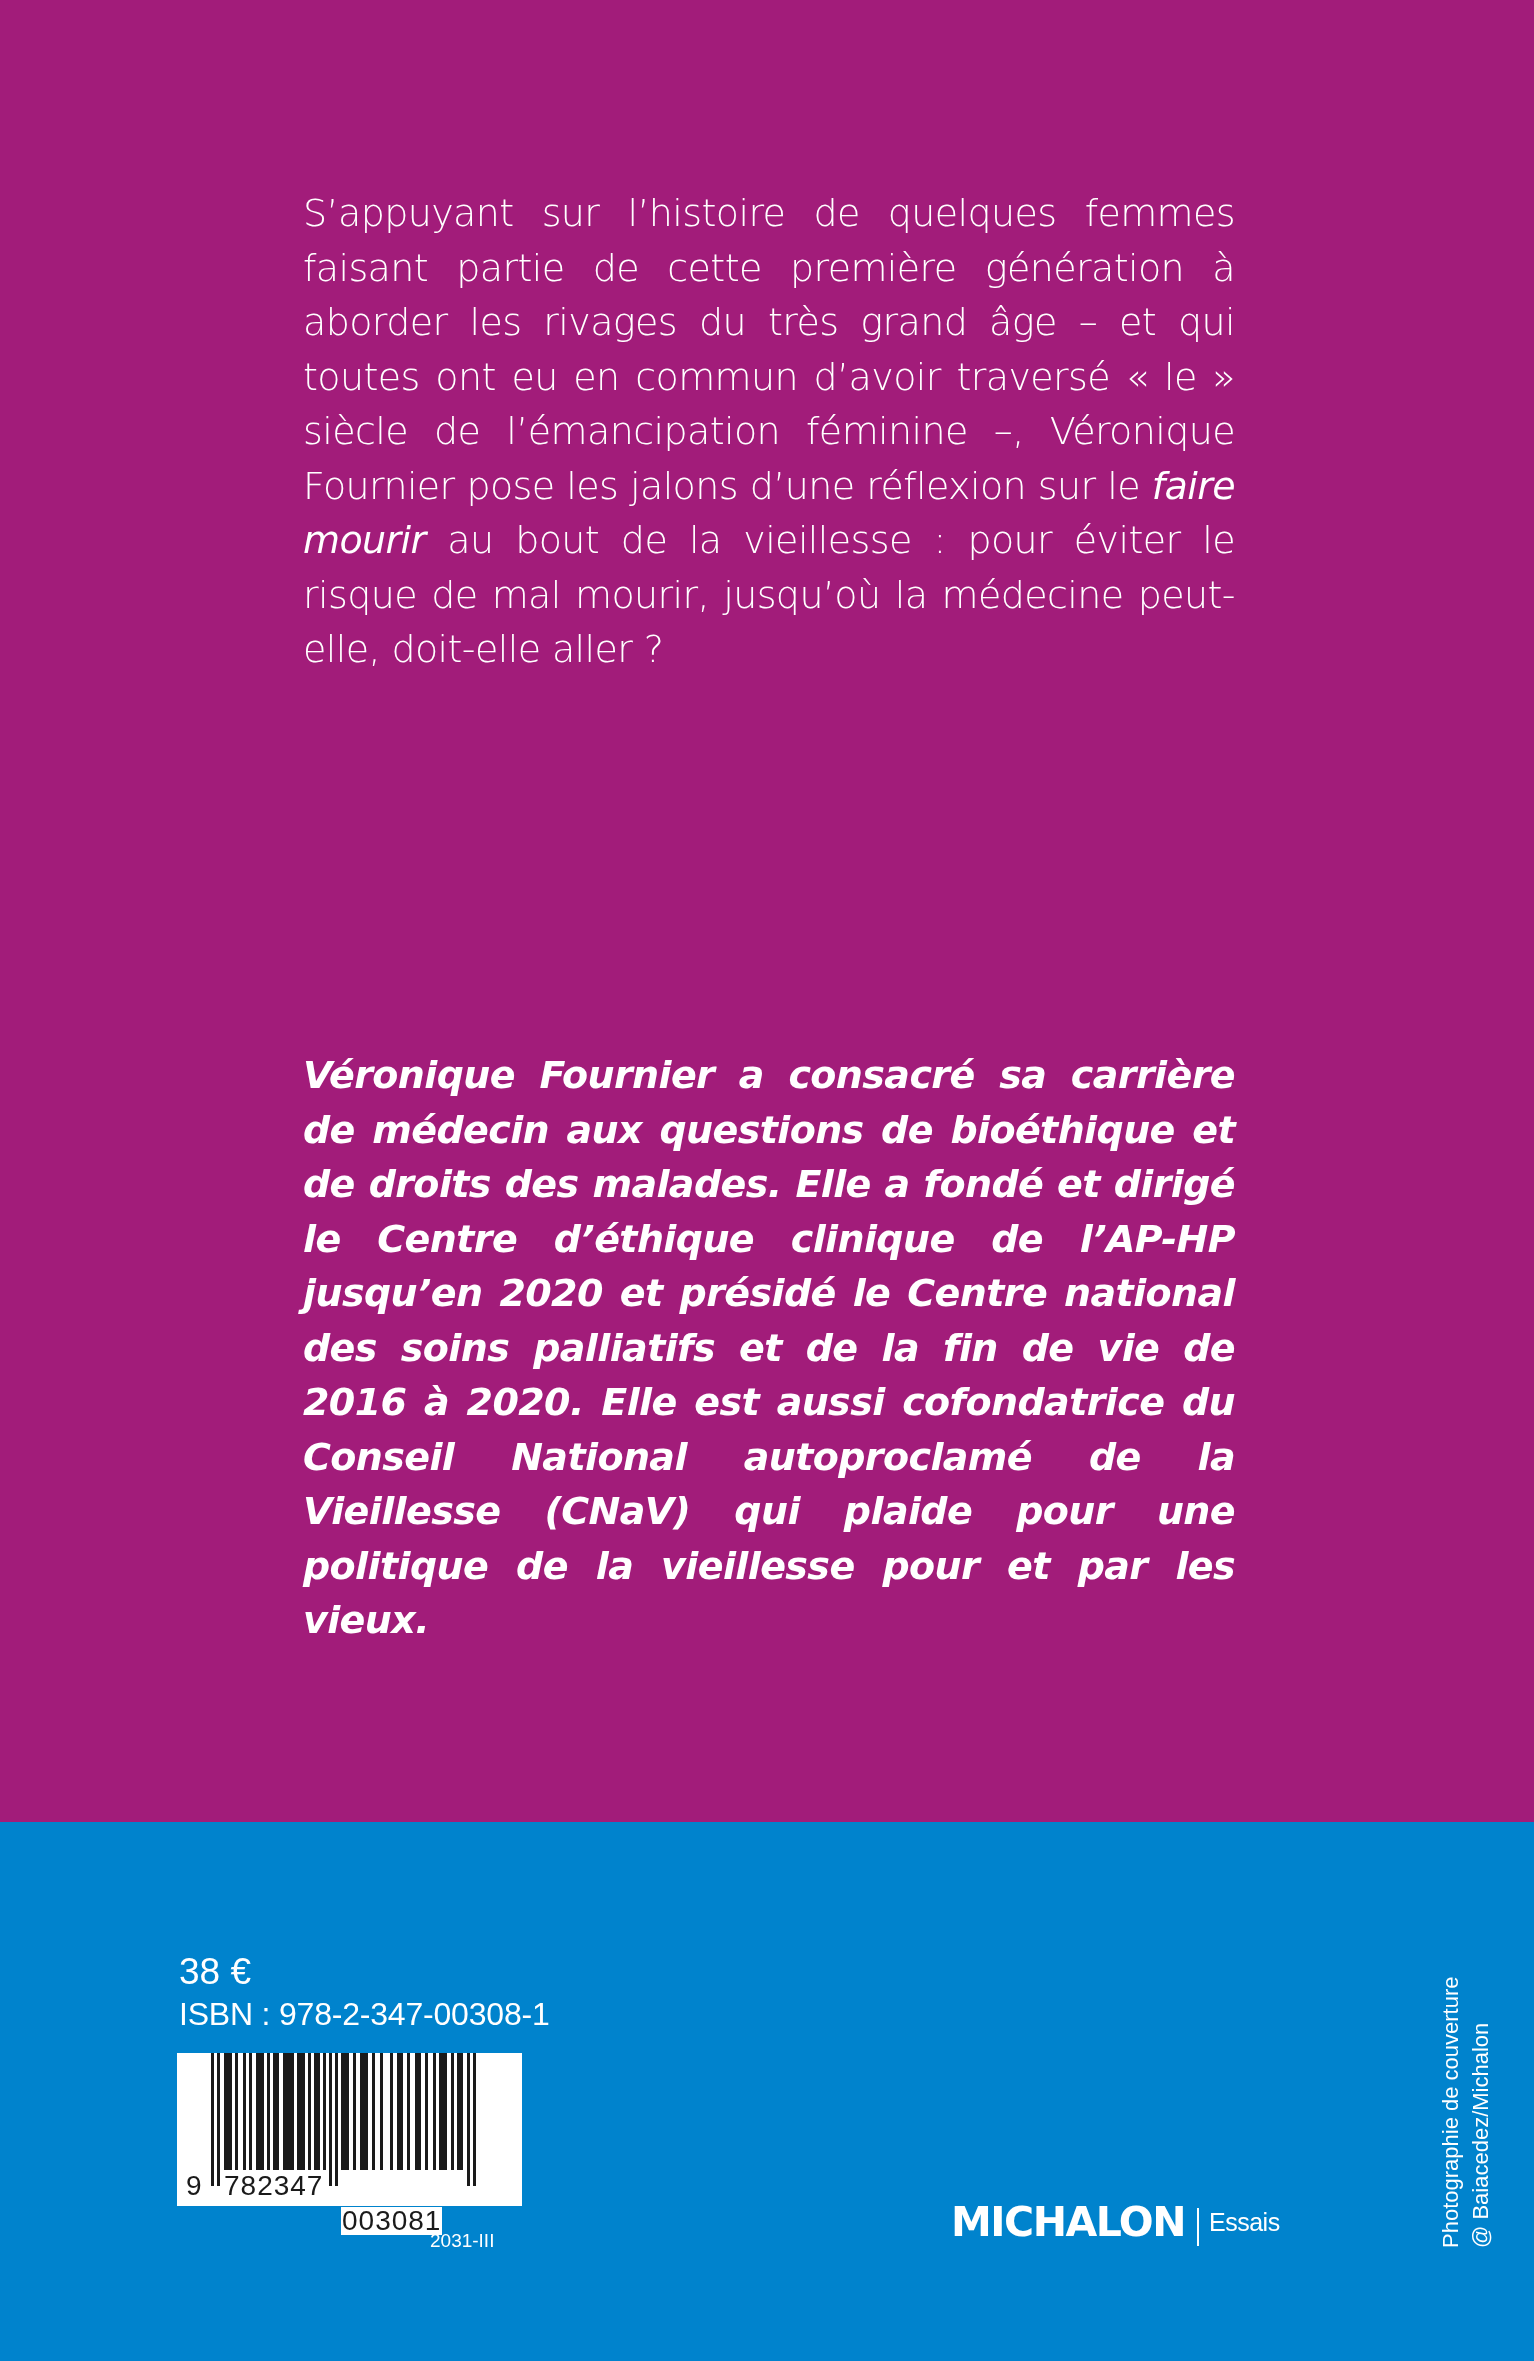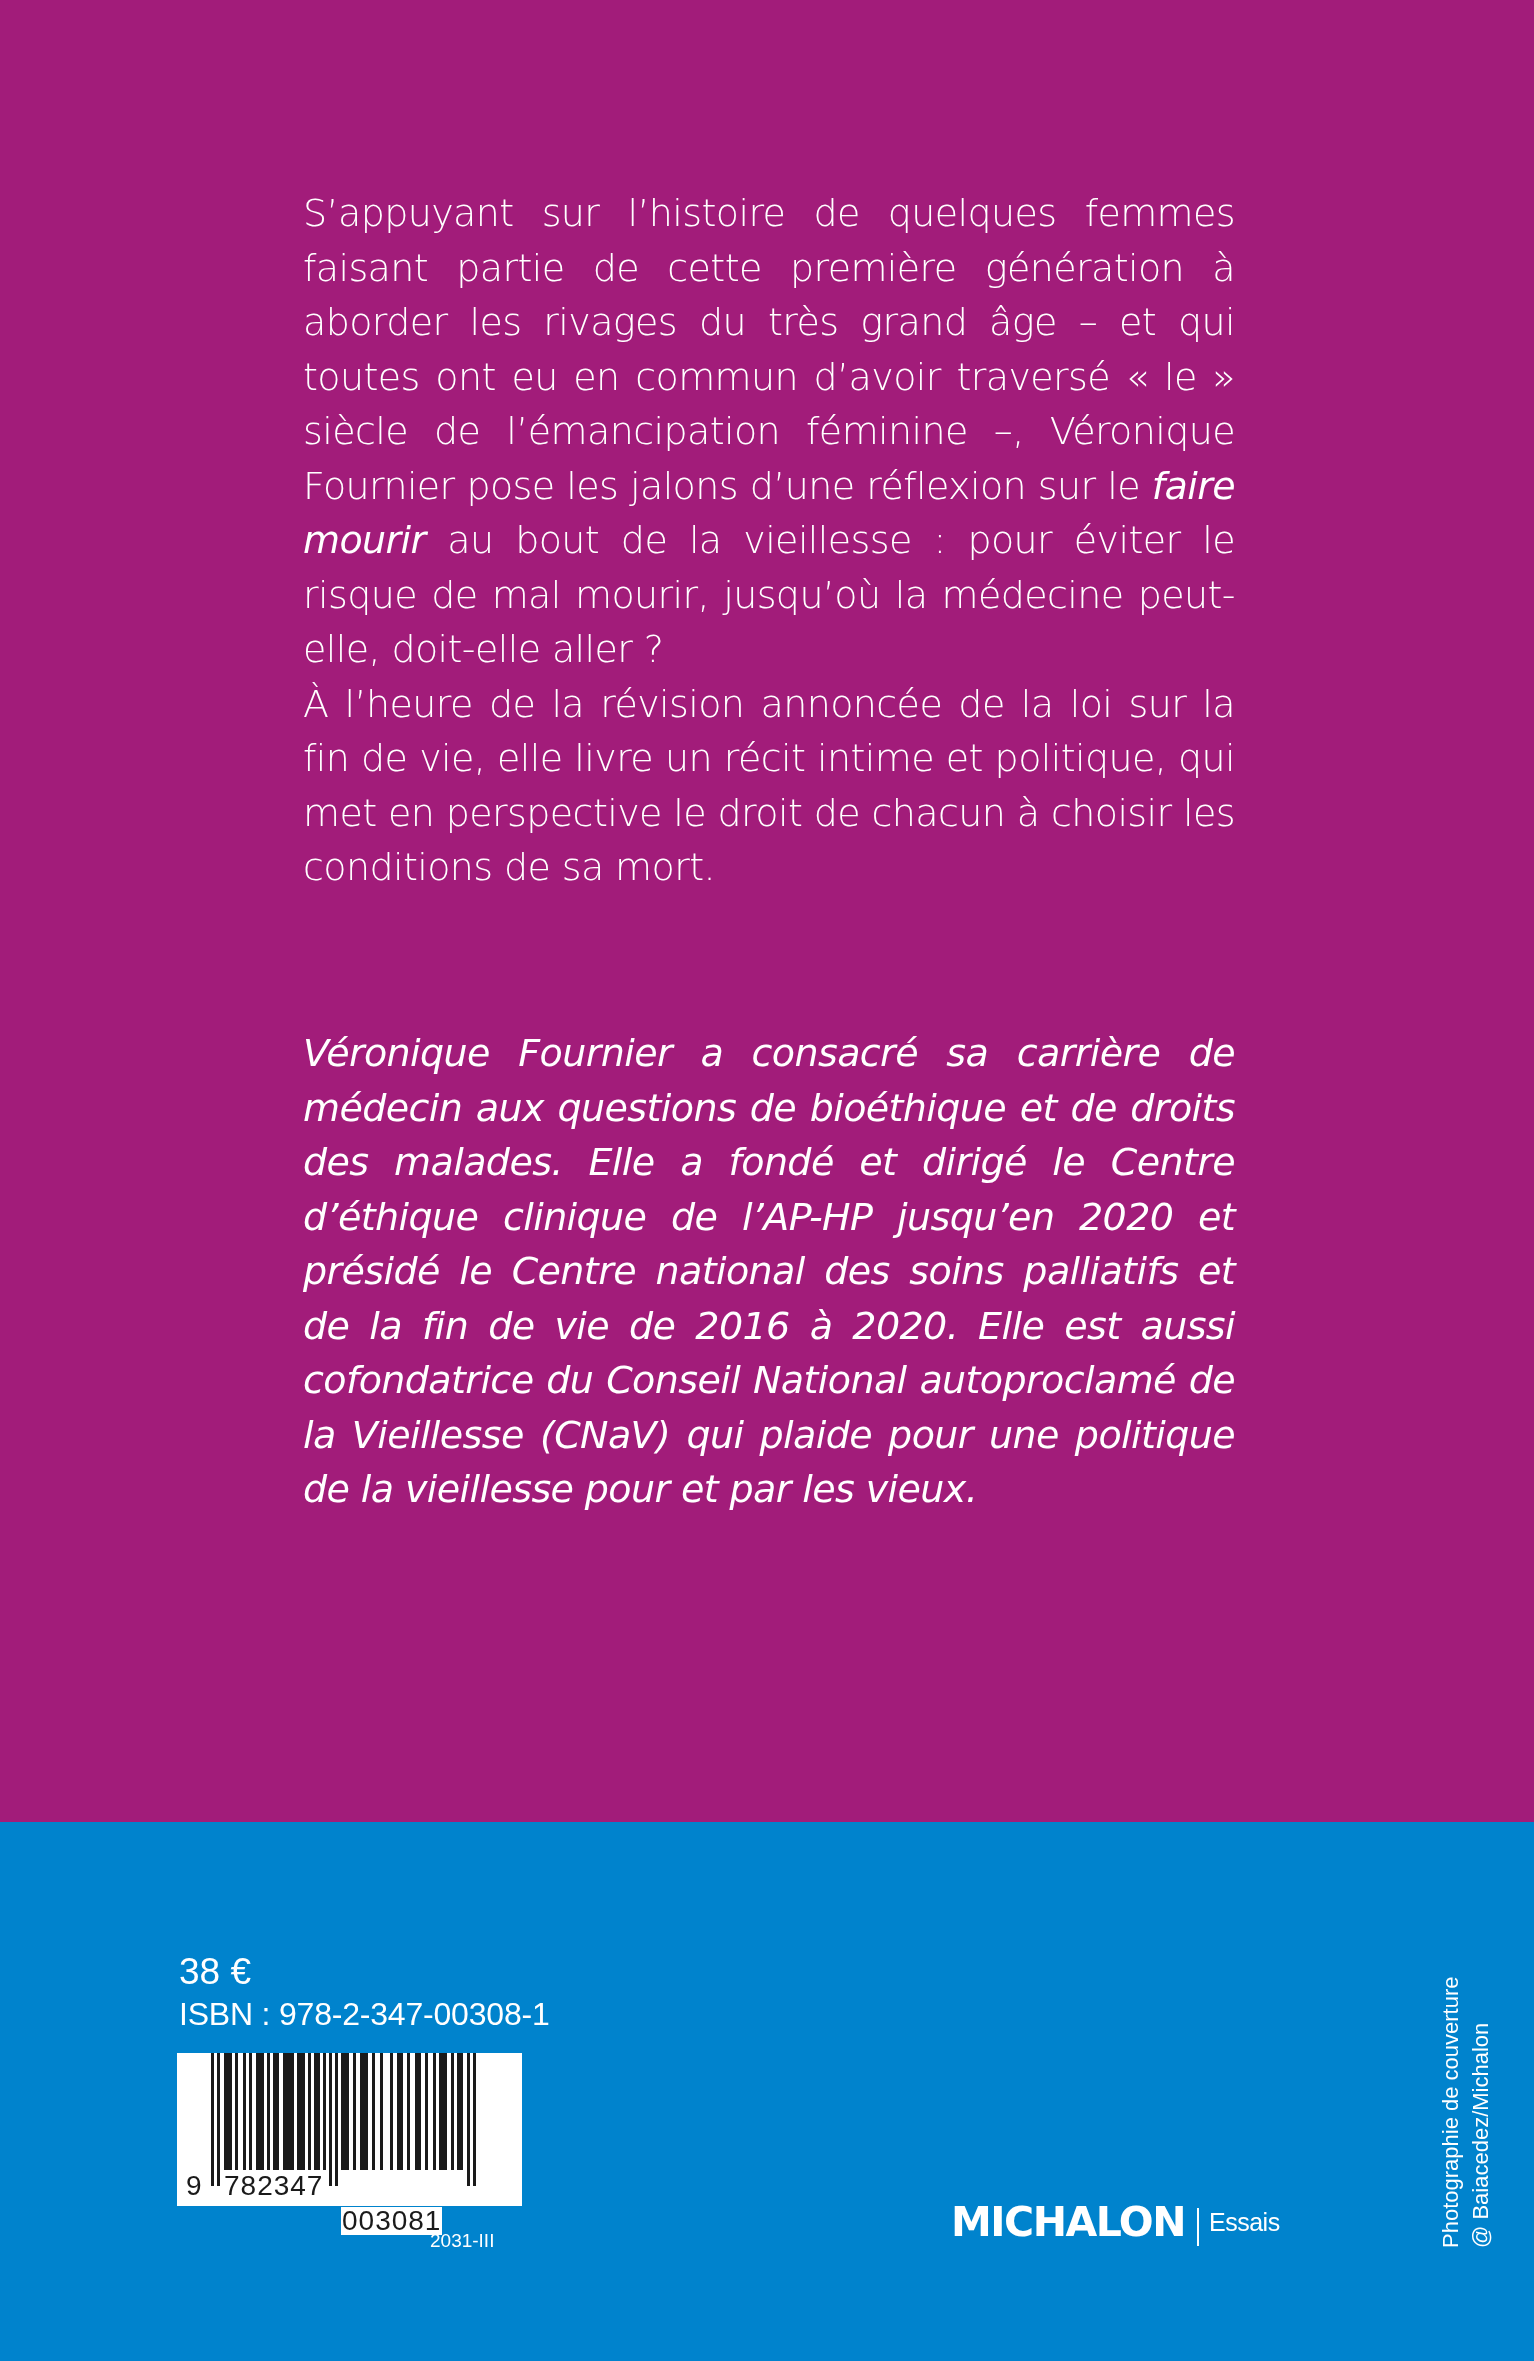--- a/index.html
+++ b/index.html
@@ -41,22 +41,23 @@
       text-align: justify;
       color: #ffffff;
     }
     .summary {
       top: 186px;
     }
     .summary p {
       margin: 0;
     }
     .bio {
-      top: 1026px;
+      top: 1048px;
       font-style: italic;
+      font-weight: bold;
     }
     .bio p { margin: 0; }
     em { font-style: italic; }
 
     .price {
       position: absolute;
       left: 179px;
       top: 1952px;
       font-family: "Liberation Sans", sans-serif;
       font-size: 37px;
@@ -143,21 +144,20 @@
       white-space: nowrap;
     }
     .credit div { height: 30px; }
   </style>
 </head>
 <body>
 
 <div class="purple-section">
   <div class="text-column summary">
     <p><span>S’appuyant sur l’histoire de quelques femmes faisant partie de cette première génération à aborder les rivages du très grand âge – et qui toutes ont eu en commun d’avoir traversé « le » siècle de l’émancipation féminine –, Véronique Fournier pose les jalons d’une réflexion sur le </span><em>faire mourir</em><span> au bout de la vieillesse : pour éviter le risque de mal mourir, jusqu’où la médecine peut-elle, doit-elle aller ?</span></p>
-    <p>À l’heure de la révision annoncée de la loi sur la fin de vie, elle livre un récit intime et politique, qui met en perspective le droit de chacun à choisir les conditions de sa mort.</p>
   </div>
 
   <div class="text-column bio">
     <p>Véronique Fournier a consacré sa carrière de médecin aux questions de bioéthique et de droits des malades. Elle a fondé et dirigé le Centre d’éthique clinique de l’AP-HP jusqu’en 2020 et présidé le Centre national des soins palliatifs et de la fin de vie de 2016 à 2020. Elle est aussi cofondatrice du Conseil National autoproclamé de la Vieillesse (CNaV) qui plaide pour une politique de la vieillesse pour et par les vieux.</p>
   </div>
 </div>
 
 <div class="blue-section"></div>
 
 <div class="price">38 €</div>

